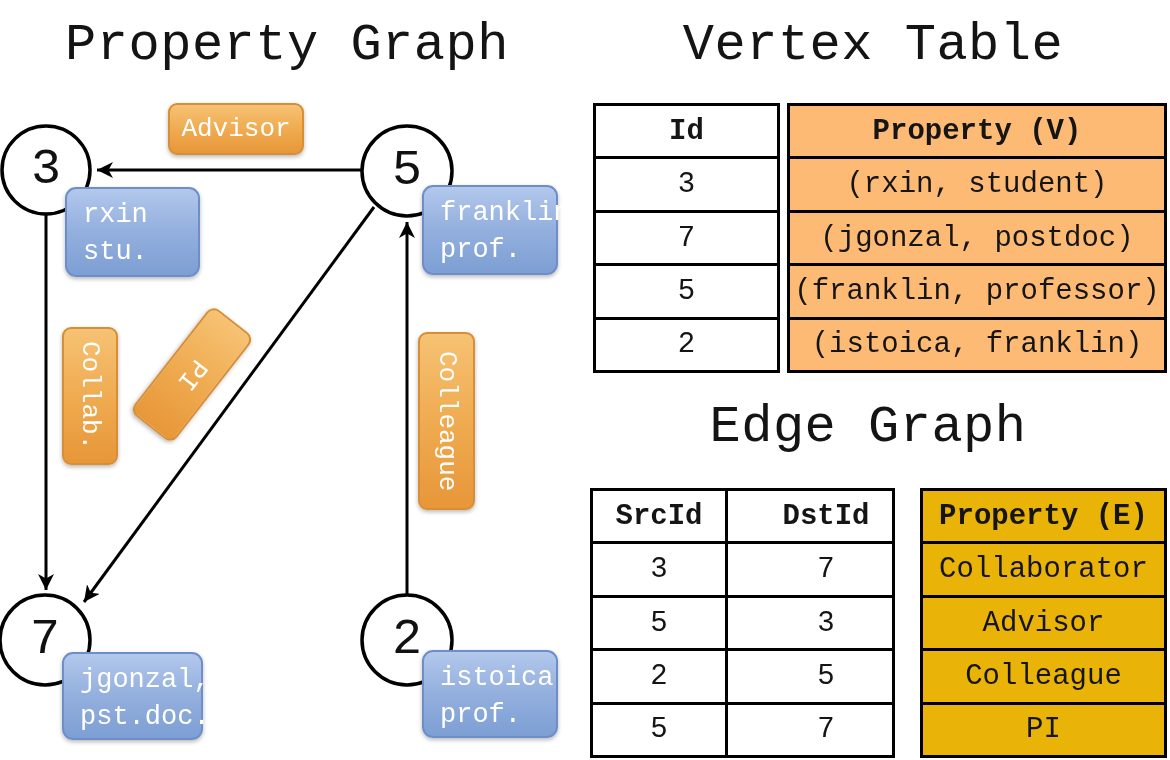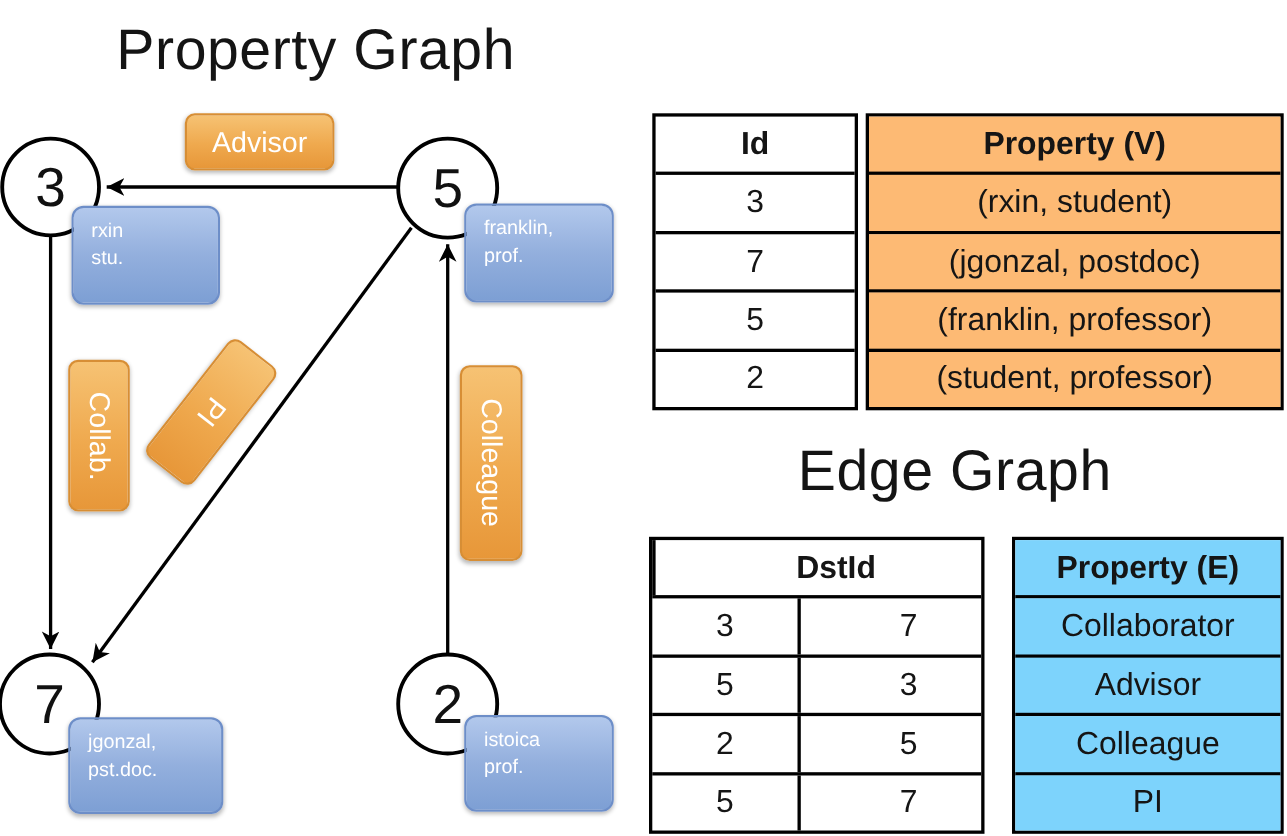--- a/index.html
+++ b/index.html
@@ -1,20 +1,20 @@
 <!DOCTYPE html>
 <html><head>
 <meta charset="utf-8">
 <style>
   html,body{margin:0;padding:0;}
   body{
     width:1170px;height:760px;background:#ffffff;position:relative;overflow:hidden;
     font-family:"Liberation Sans", sans-serif;color:#151515;
   }
-  .stage{position:absolute;left:0;top:0;width:1170px;height:620px;}
+  .stage{position:absolute;left:0;top:0;width:1170px;height:620px;font-family:Liberation Mono, monospace;}
 
   
   .big-title{
     position:absolute;text-align:center;font-size:52px;font-weight:400;
     color:#141414;letter-spacing:0.5px;white-space:nowrap;
   }
   .graph-title{left:0;top:16px;width:574px;}
   .vertex-title{left:585px;top:16px;width:576px;}
   .edge-title{left:585px;top:398px;width:566px;}
 
@@ -37,42 +37,42 @@
   .tag-vertical{writing-mode:vertical-rl;}
   .tag-advisor{left:168px;top:103px;width:136px;height:52px;}
   .tag-collab{left:62px;top:327px;width:56px;height:138px;}
   .tag-pi{left:165px;top:307px;width:54px;height:135px;transform:rotate(38deg);}
   .tag-colleague{left:418px;top:332px;width:57px;height:178px;}
 
   
   .vbox{
     position:absolute;box-sizing:border-box;border:2px solid #6d8ec8;border-radius:11px;
     background:linear-gradient(180deg,#b2c8ec 0%,#93afdd 50%,#7d9fd4 100%);
-    color:#ffffff;font-size:18px;line-height:1.38;padding:8px 0 0 16px;
+    color:#ffffff;font-size:27px;line-height:1.38;padding:8px 0 0 16px;
     box-shadow:0 2px 4px rgba(0,0,0,0.28);
   }
   .vbox span{display:block;}
   .vbox-rxin{left:65px;top:187px;width:135px;height:90px;}
   .vbox-franklin{left:422px;top:185px;width:136px;height:90px;}
   .vbox-jgonzal{left:62px;top:652px;width:141px;height:88px;}
   .vbox-istoica{left:422px;top:650px;width:136px;height:88px;}
 
   
   .tcol{
     position:absolute;box-sizing:border-box;border:3px solid #000;
     display:flex;flex-direction:column;background:#fff;
   }
   .tcell{
     flex:1;display:flex;align-items:center;justify-content:center;
     border-bottom:3px solid #000;font-size:29px;box-sizing:border-box;
   }
   .tcell:last-child{border-bottom:none;}
   .tcell.hdr{font-weight:bold;}
   .bluefill{background:#fdba74;}
-  .tanfill{background:#7dd3fc;}
+  .tanfill{background:#eab308;}
 
   .vt-id{left:593px;top:103px;width:187px;height:270px;}
   .vt-prop{left:787px;top:103px;width:380px;height:270px;}
 
   .et-ids{left:590px;top:488px;width:305px;height:270px;}
   .et-prop{left:920px;top:488px;width:247px;height:270px;}
   .trow{flex:1;display:flex;border-bottom:3px solid #000;}
   .trow:last-child{border-bottom:none;}
   .trow .half{
     flex:1;display:flex;align-items:center;justify-content:center;
@@ -124,40 +124,42 @@
   </div>
   <div class="vbox vbox-jgonzal">
     <span>jgonzal,</span>
     <span>pst.doc.</span>
   </div>
   <div class="vbox vbox-istoica">
     <span>istoica</span>
     <span>prof.</span>
   </div>
 
+  <div class="big-title vertex-title">Vertex Table</div>
 
   <div class="tcol vt-id">
     <div class="tcell hdr">Id</div>
     <div class="tcell">3</div>
     <div class="tcell">7</div>
     <div class="tcell">5</div>
     <div class="tcell">2</div>
   </div>
   <div class="tcol vt-prop">
     <div class="tcell hdr bluefill">Property (V)</div>
     <div class="tcell bluefill">(rxin, student)</div>
     <div class="tcell bluefill">(jgonzal, postdoc)</div>
     <div class="tcell bluefill">(franklin, professor)</div>
-    <div class="tcell bluefill">(student, professor)</div>
+    <div class="tcell bluefill">(istoica, franklin)</div>
   </div>
 
   <div class="big-title edge-title">Edge Graph</div>
 
   <div class="tcol et-ids">
     <div class="trow">
+      <div class="half hdr">SrcId</div>
       <div class="half hdr">DstId</div>
     </div>
     <div class="trow">
       <div class="half">3</div>
       <div class="half">7</div>
     </div>
     <div class="trow">
       <div class="half">5</div>
       <div class="half">3</div>
     </div>

